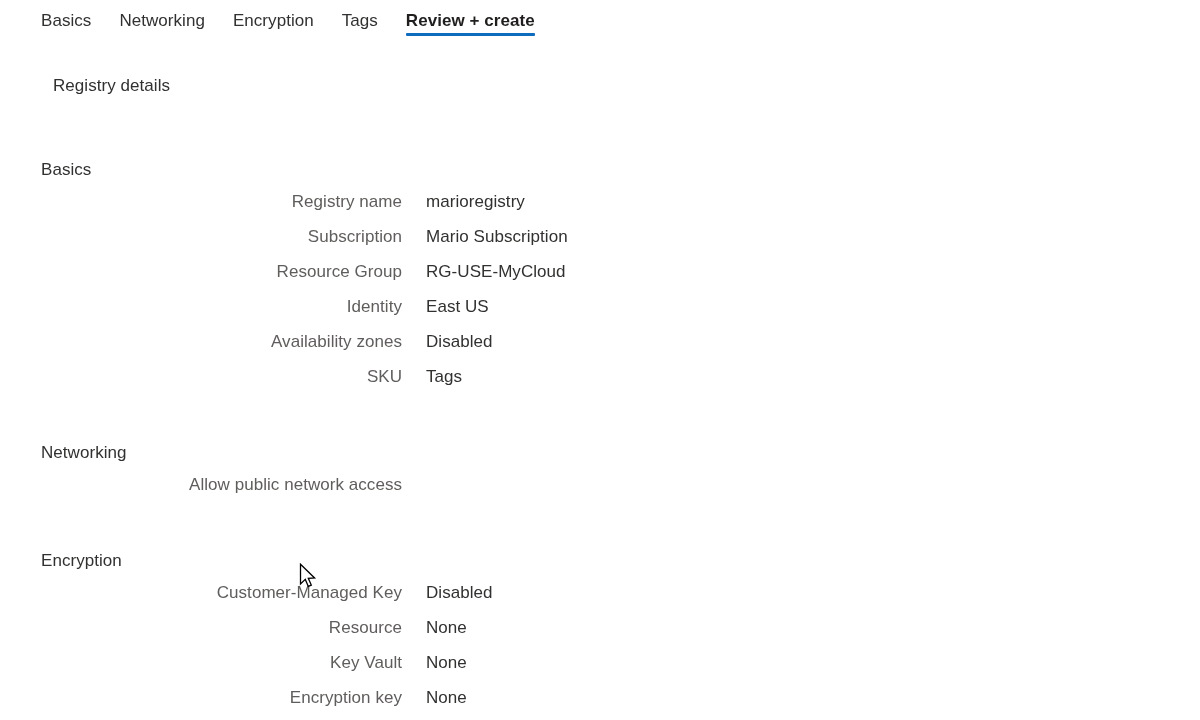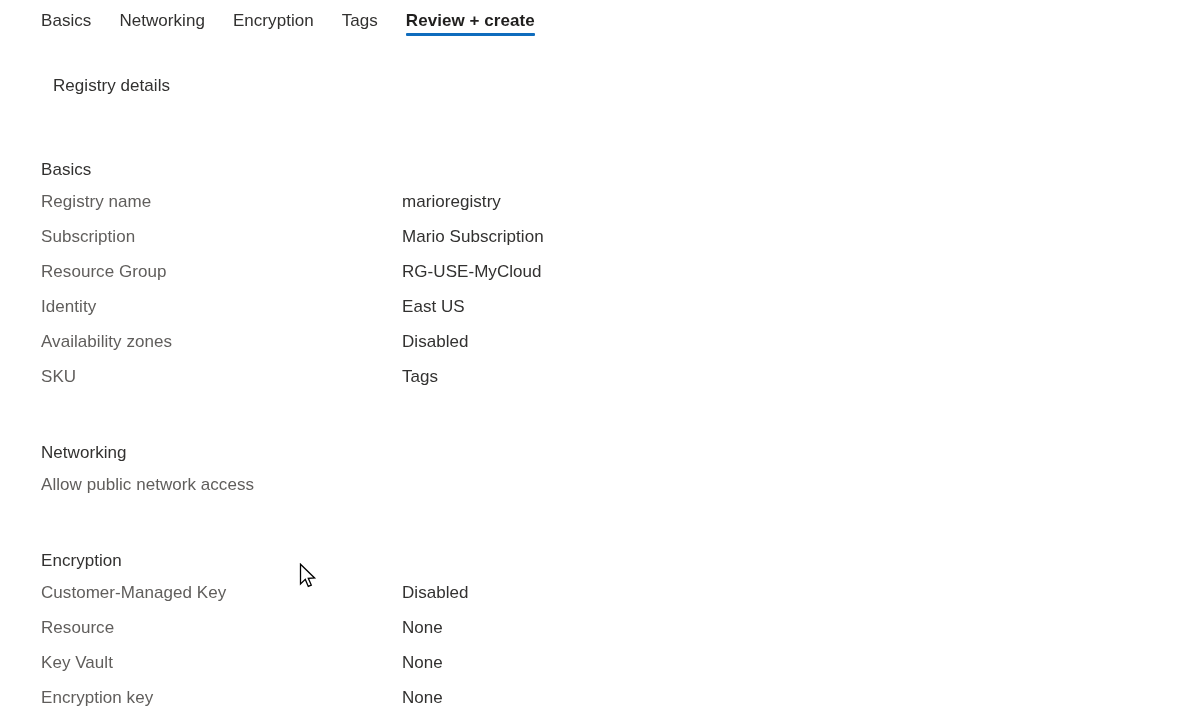--- a/index.html
+++ b/index.html
@@ -125,29 +125,31 @@
   .row .row-label {
     width: 361px;
     flex: 0 0 361px;
     font-size: 17px;
     line-height: 24px;
     color: #605e5c;
     font-weight: 400;
     letter-spacing: 0.05px;
     white-space: nowrap;
     overflow: hidden;
+    text-align: right;
   }
   .row .row-value {
     flex: 1 1 auto;
     font-size: 17px;
     line-height: 24px;
     color: #323130;
     font-weight: 400;
     letter-spacing: 0.05px;
     white-space: nowrap;
+    margin-left: 24px;
   }
 
   
   .cursor {
     position: absolute;
     left: 299px;
     top: 563px;
     width: 20px;
     height: 28px;
     pointer-events: none;

